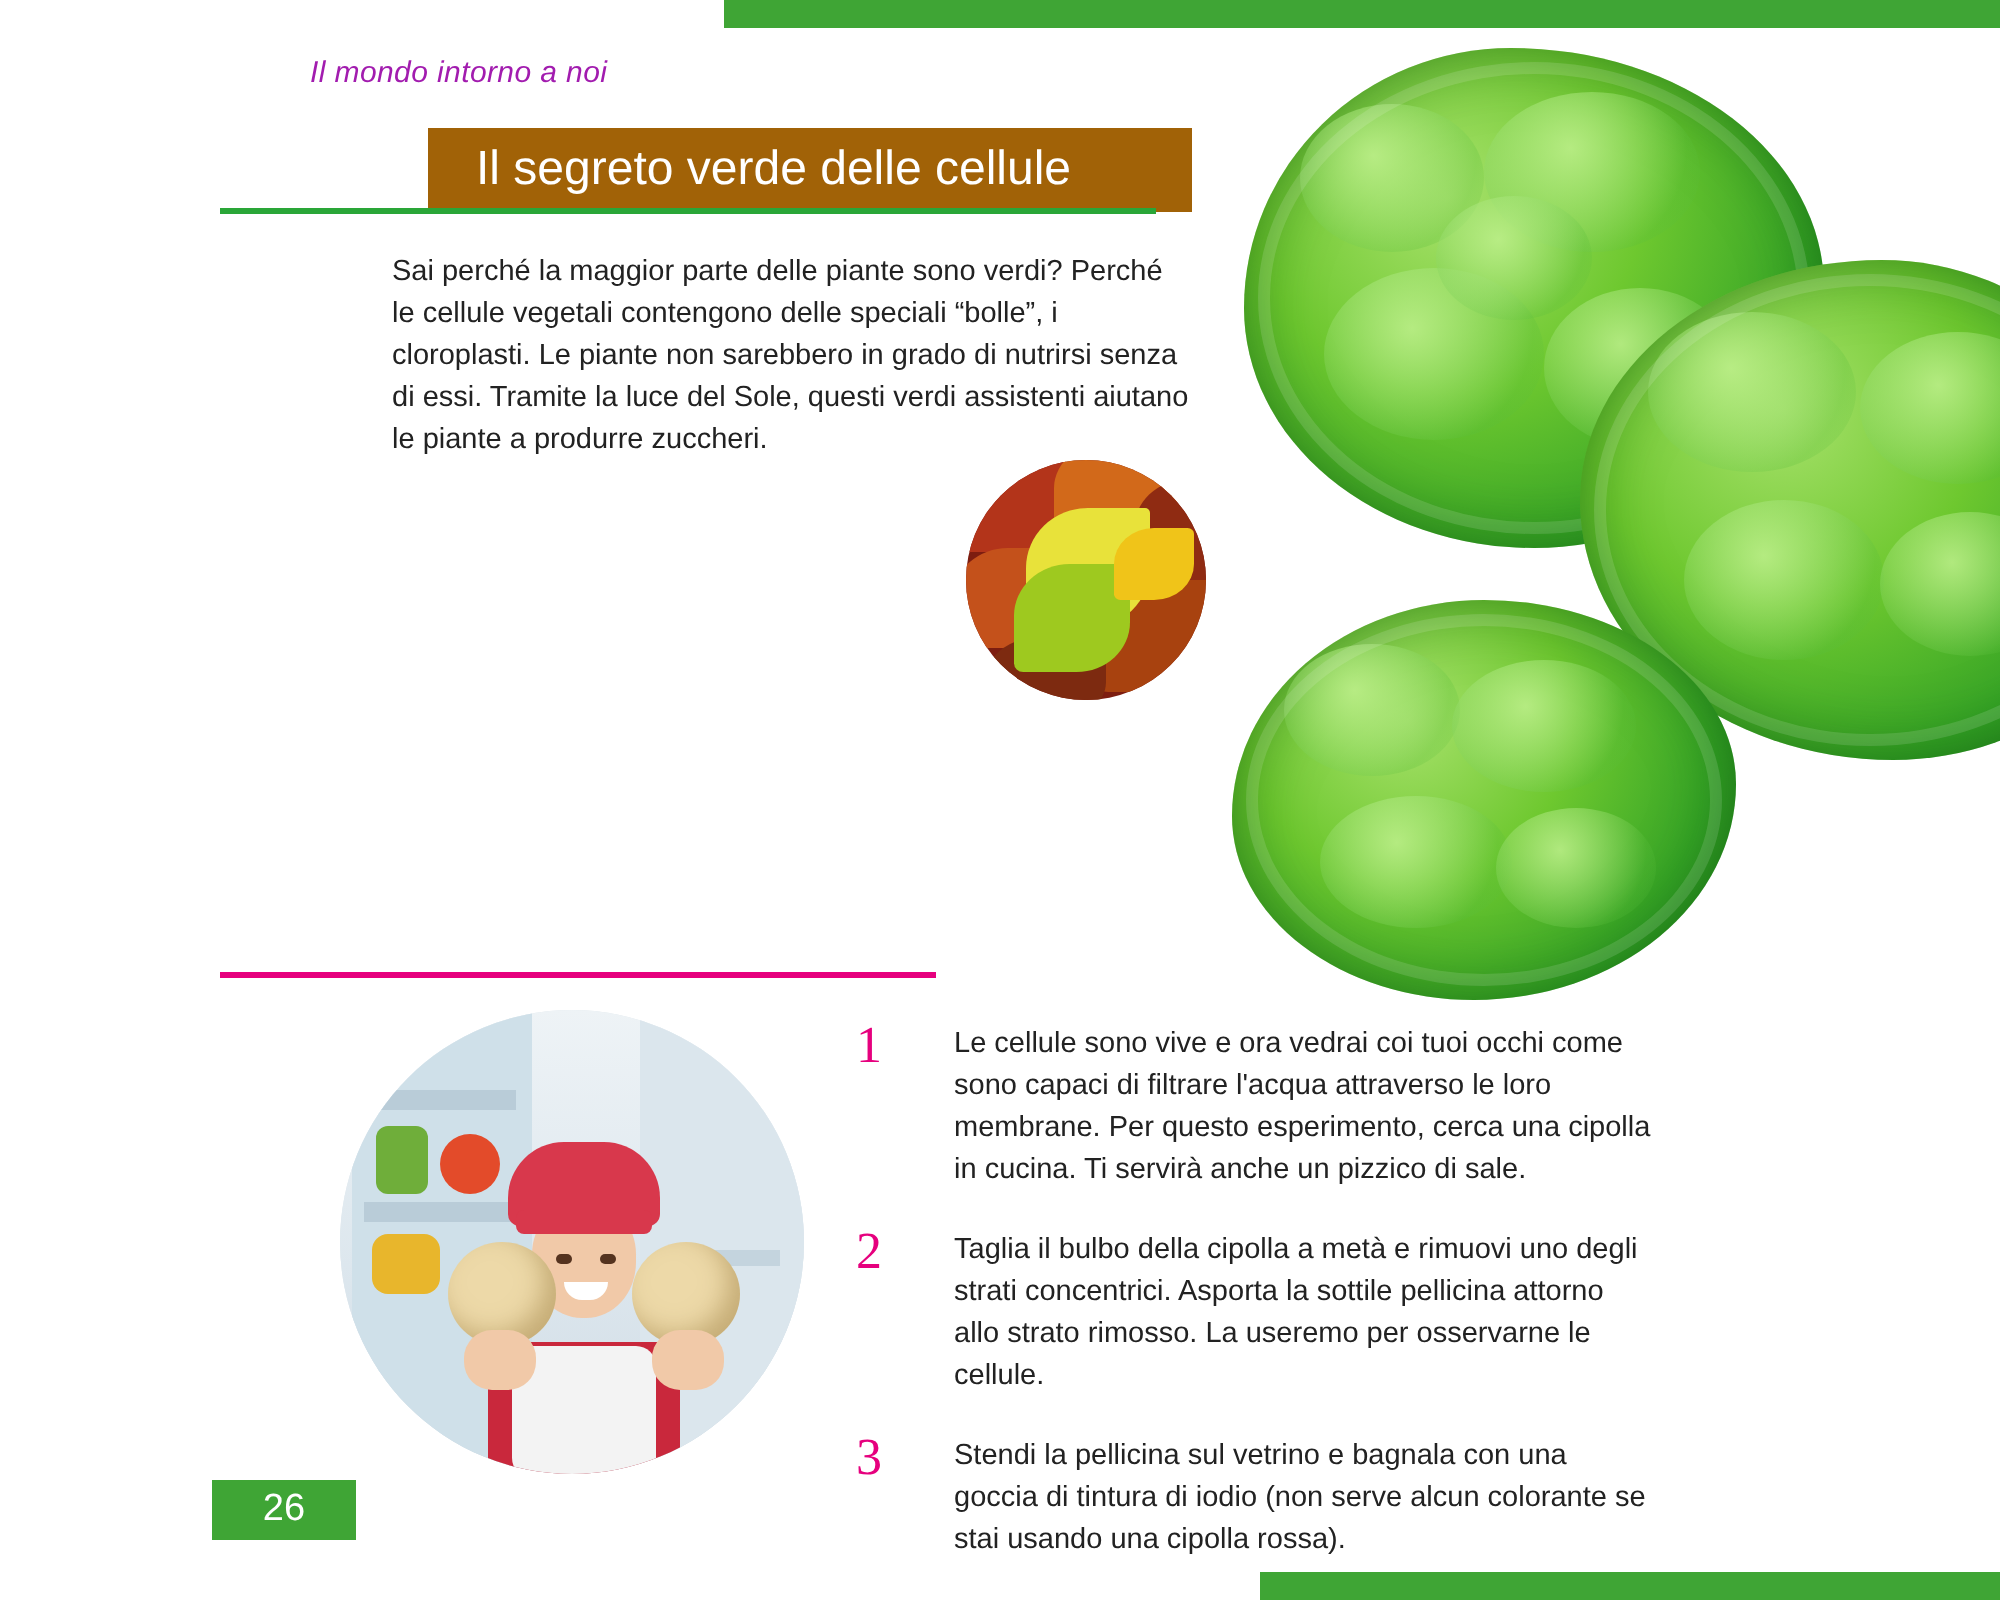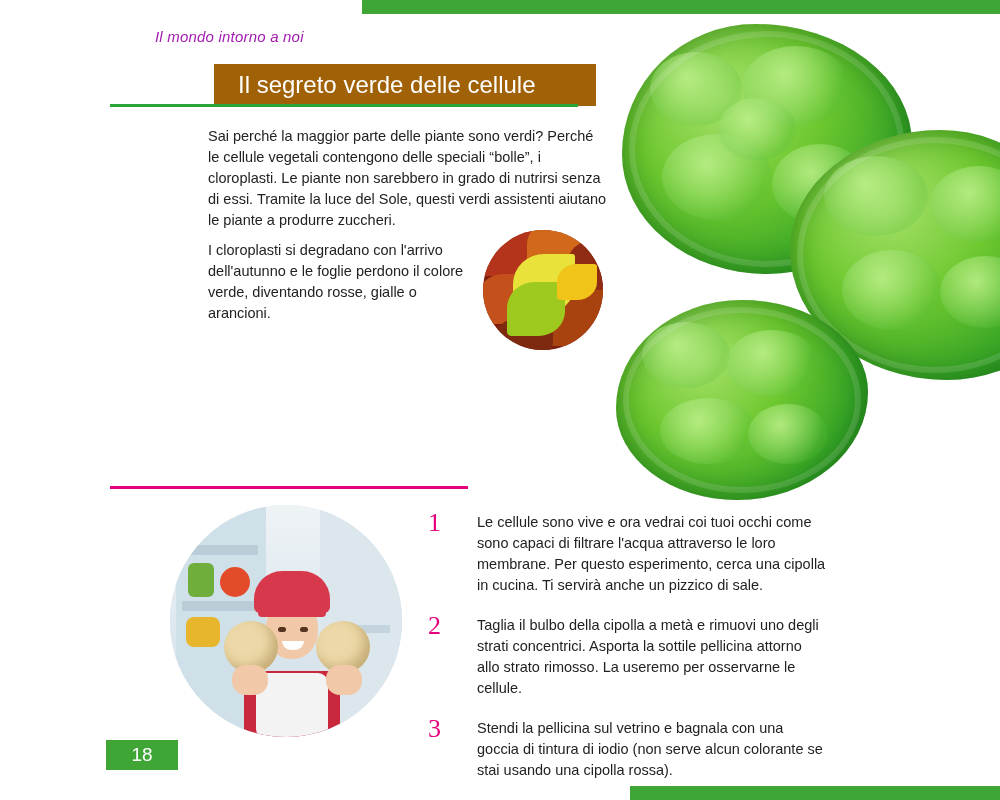--- a/index.html
+++ b/index.html
@@ -71,21 +71,21 @@
     left: 110px;
     top: 104px;
     width: 468px;
     height: 3px;
     background: #2aa638;
   }
 
   
   .para {
     position: absolute;
-    left: 208px;
+    left: 196px;
     font-size: 14.5px;
     line-height: 21px;
     color: #222222;
     width: 400px;
   }
   .para-1 { top: 126px; }
   .para-2 { top: 240px; width: 270px; }
 
   
   .handwriting {
@@ -256,21 +256,20 @@
   </div>
 
   <div class="eyebrow">Il mondo intorno a noi</div>
 
   <div class="title-band">
     <div class="title-text">Il segreto verde delle cellule</div>
   </div>
   <div class="title-rule"></div>
 
   <div class="para para-1">Sai perché la maggior parte delle piante sono verdi? Perché le cellule vegetali contengono delle speciali “bolle”, i cloroplasti. Le piante non sarebbero in grado di nutrirsi senza di essi. Tramite la luce del Sole, questi verdi assistenti aiutano le piante a produrre zuccheri.</div>
-  <div class="para para-2">I cloroplasti si degradano con l'arrivo dell'autunno e le foglie perdono il colore verde, diventando rosse, gialle o arancioni.</div>
 
   <div class="leaf-photo">
     <div class="lv" style="left:-10px; top:-6px;  width:60px;  height:52px; background:#b3341a;"></div>
     <div class="lv" style="left:44px;  top:-10px; width:62px;  height:50px; background:#d2691a;"></div>
     <div class="lv" style="left:84px;  top:10px;  width:54px;  height:52px; background:#8f2b12;"></div>
     <div class="lv" style="left:-6px;  top:44px;  width:56px;  height:50px; background:#c4511b;"></div>
     <div class="lv" style="left:66px;  top:60px;  width:62px;  height:56px; background:#a8420f;"></div>
     <div class="lv" style="left:10px;  top:88px;  width:60px;  height:44px; background:#7d2a10;"></div>
     <div class="lv" style="left:30px;  top:24px;  width:62px;  height:60px; background:#e8e23a; border-radius:50% 4% 50% 6%;"></div>
     <div class="lv" style="left:24px;  top:52px;  width:58px;  height:54px; background:#9ec91f; border-radius:48% 6% 46% 8%;"></div>
@@ -313,15 +312,15 @@
     <div class="step">
       <div class="step-num">2</div>
       <div class="step-text">Taglia il bulbo della cipolla a metà e rimuovi uno degli strati concentrici. Asporta la sottile pellicina attorno allo strato rimosso. La useremo per osservarne le cellule.</div>
     </div>
     <div class="step">
       <div class="step-num">3</div>
       <div class="step-text">Stendi la pellicina sul vetrino e bagnala con una goccia di tintura di iodio (non serve alcun colorante se stai usando una cipolla rossa).</div>
     </div>
   </div>
 
-  <div class="folio">18</div>
+  <div class="folio">26</div>
 
 </div>
 
 </body></html>

